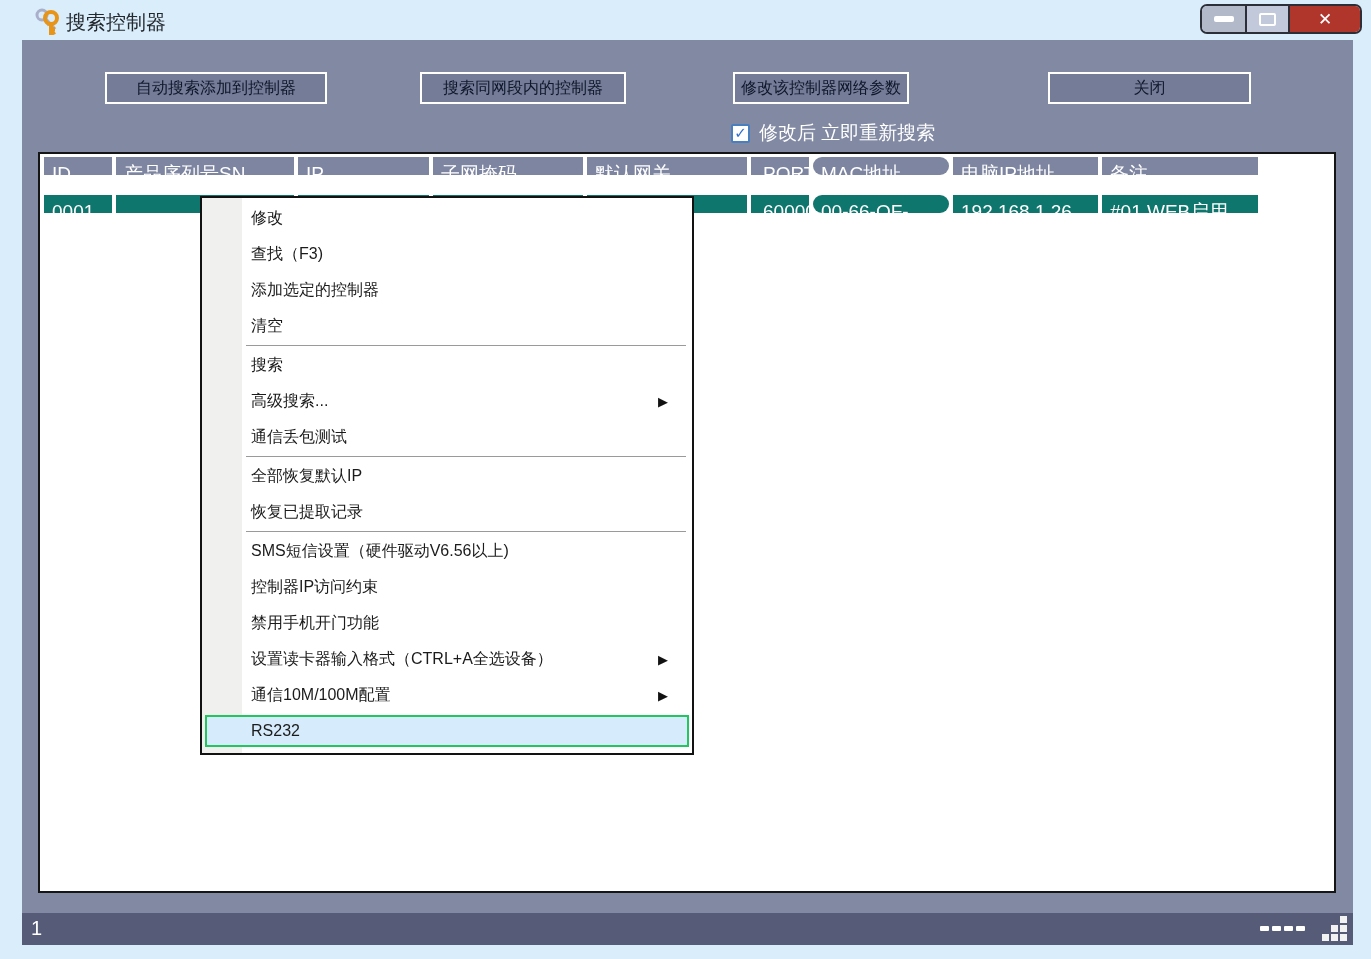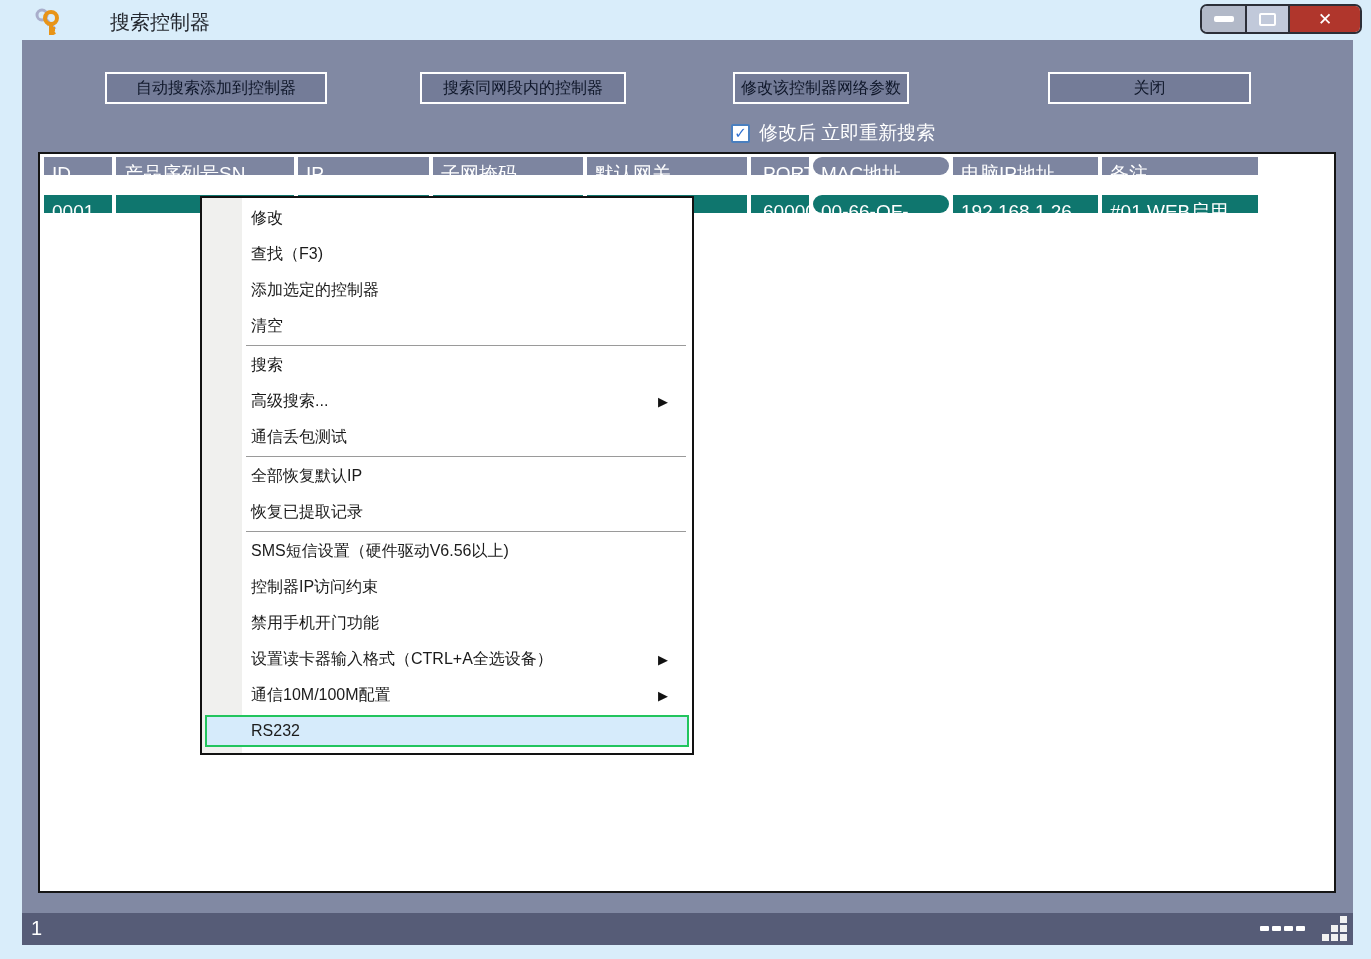--- a/index.html
+++ b/index.html
@@ -3,21 +3,21 @@
 <meta charset="utf-8">
 <style>
   * { margin:0; padding:0; box-sizing:border-box; }
   html,body { width:1371px; height:959px; }
   body { font-family:"Liberation Sans","DejaVu Sans",sans-serif; position:relative;
          background:#d9edfa; overflow:hidden; }
 
   
   .titlebar { position:absolute; left:0; top:0; width:1371px; height:40px; }
   .title-icon { position:absolute; left:34px; top:7px; width:28px; height:28px; }
-  .title-text { position:absolute; left:66px; top:9px; font-size:20px; color:#23272e;margin-left:44px; }
+  .title-text { position:absolute; left:66px; top:9px; font-size:20px; color:#23272e; }
 
   .win-controls { position:absolute; left:1200px; top:4px; width:162px; height:30px;
     border:2px solid #2c2f38; border-radius:7px; overflow:hidden; display:flex; }
   .wc-btn { display:flex; align-items:center; justify-content:center; height:100%; cursor:default; }
   .wc-min { width:45px; background:#b2b9c8; border-right:2px solid #2c2f38; }
   .wc-max { width:43px; background:#c1c9da; border-right:2px solid #2c2f38; }
   .wc-close { flex:1; background:#b0362c; color:#fff; font-size:17px; font-weight:bold; }
   .wc-min .bar { width:20px; height:6px; background:#fff; border-radius:2px; }
   .wc-max .box { width:17px; height:13px; border:2px solid #fff; border-radius:2px; }
 

